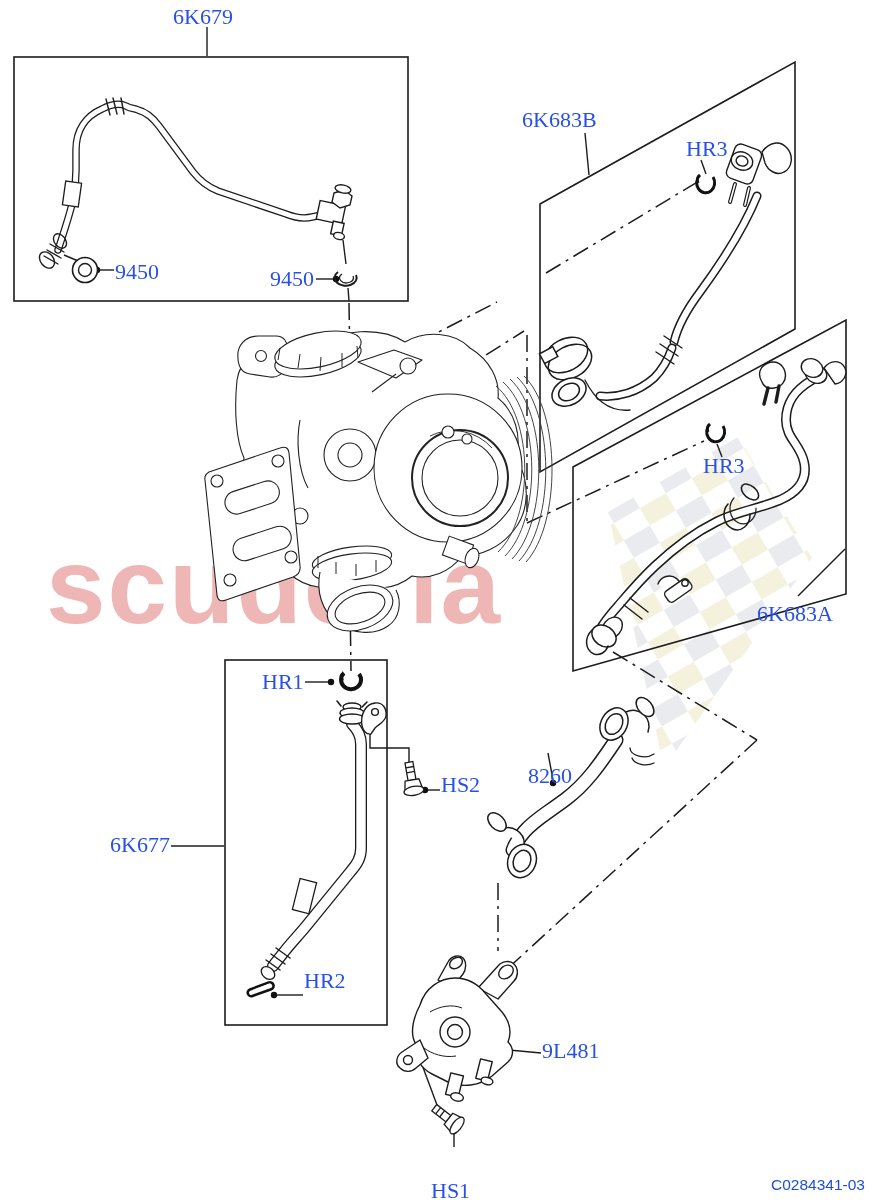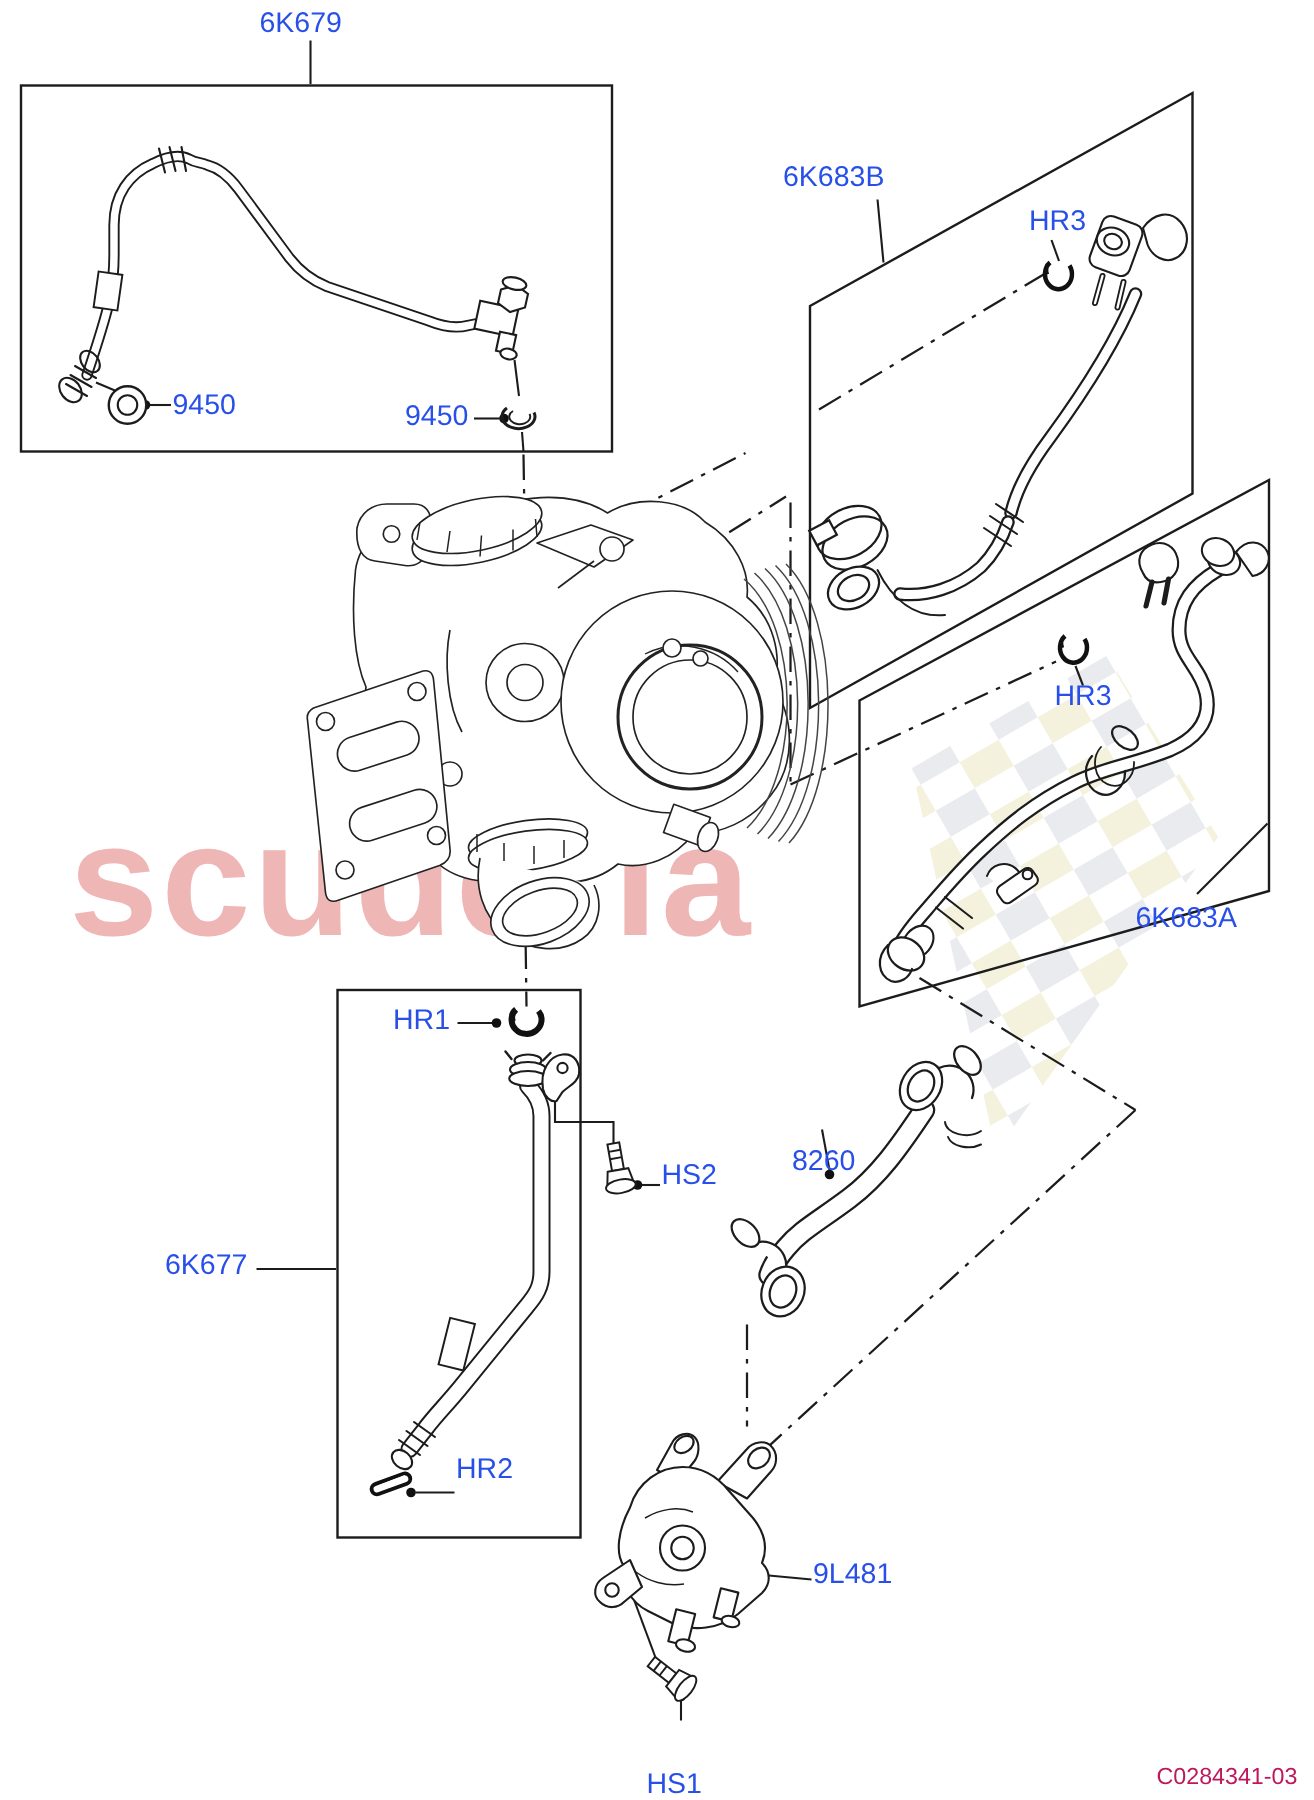--- a/index.html
+++ b/index.html
@@ -2,25 +2,25 @@
 <html style="--c-part_label: #2850e8; --c-line_art: #1c1c1c; --c-watermark_brand: #efb6b6; --c-watermark_sub: #d9d9d9; --c-checker_cream: #f3efd8; --c-checker_gray: #e7e9ec;"><head>
 <meta charset="utf-8">
 <style>
   html,body{margin:0;padding:0;background:#ffffff;}
   .canvas{
     position:relative;width:876px;height:1200px;background:#fff;overflow:hidden;
     font-family:"Liberation Sans", sans-serif;
   }
   .art{position:absolute;left:0;top:0;z-index:2;}
   .plabel{
-    position:absolute;z-index:3;font-size:19px;line-height:1;
-    color:var(--c-part_label,#2850e8);white-space:nowrap;cursor:pointer;
+    position:absolute;z-index:3;font-size:22px;line-height:1;
+    color:var(--c-part_label,#2850e8);white-space:nowrap;cursor:pointer;font-family:Liberation Serif, serif;
   }
   .doccode{
-    position:absolute;z-index:3;font-size:15.5px;color:#be185d;white-space:nowrap;
+    position:absolute;z-index:3;font-size:15.5px;color:#1d4ed8;white-space:nowrap;
   }
   .wm-brand{
     position:absolute;left:46px;top:524px;z-index:1;
     font-size:107px;font-weight:bold;letter-spacing:2px;
     color:var(--c-watermark_brand,#efb6b6);
   }
   .wm-sub{
     position:absolute;left:72px;top:634px;z-index:1;
     font-size:41px;font-weight:bold;letter-spacing:20px;
     color:var(--c-watermark_sub,#d9d9d9);

